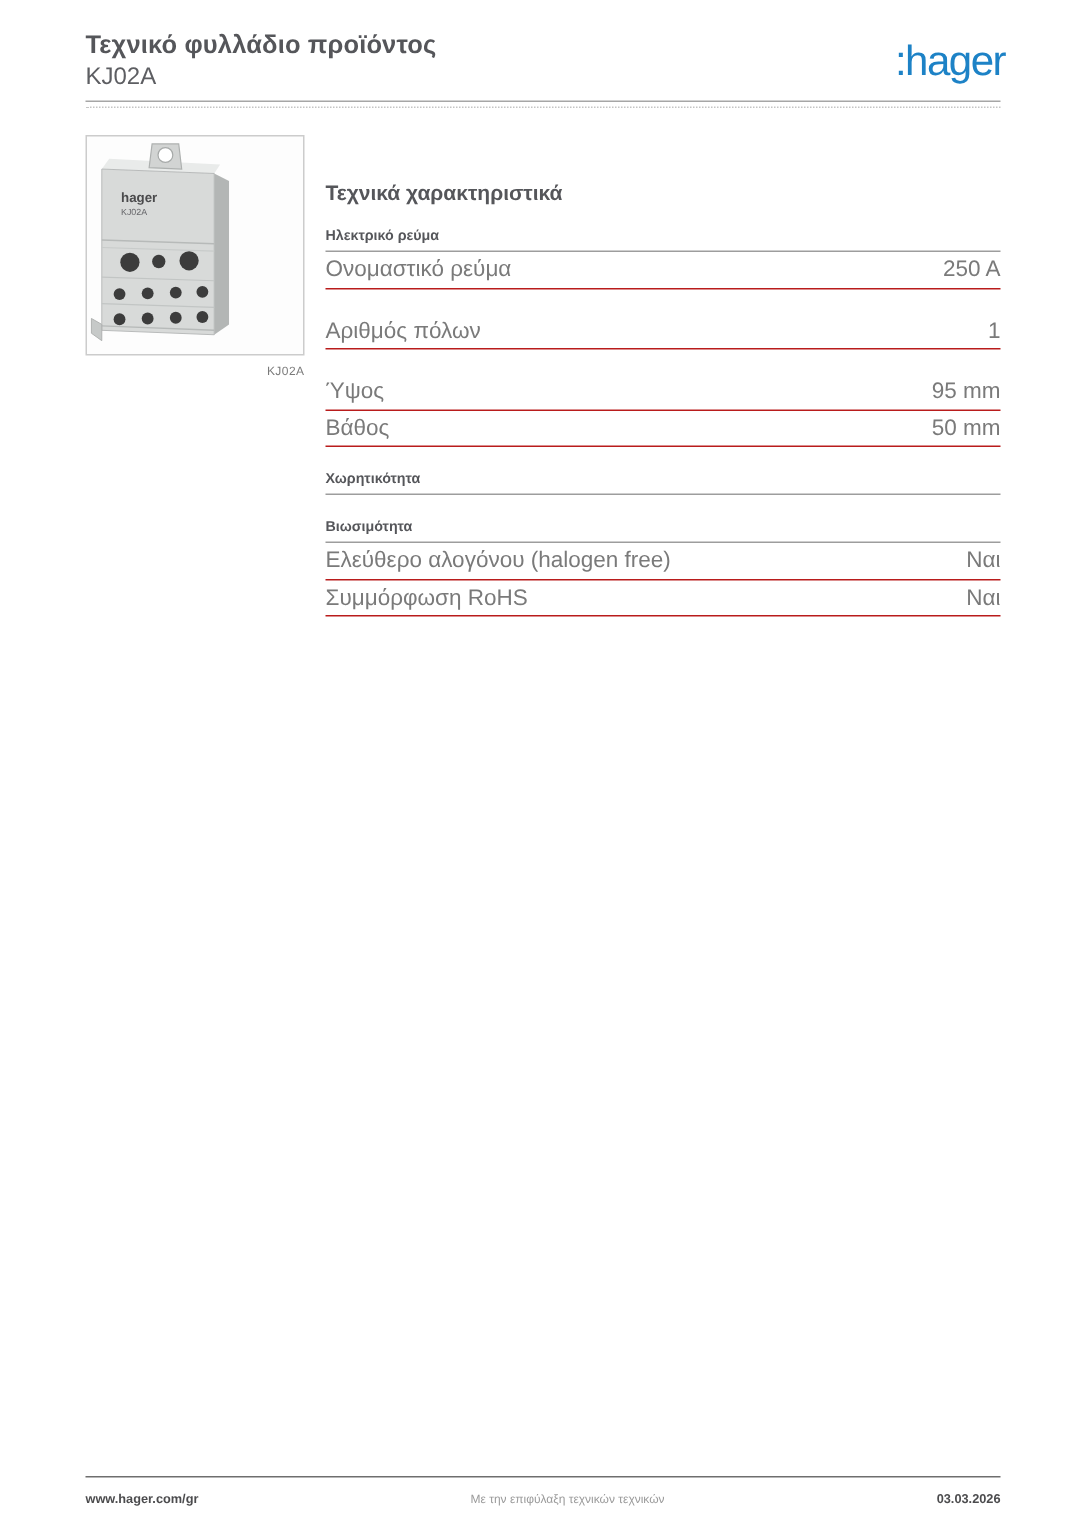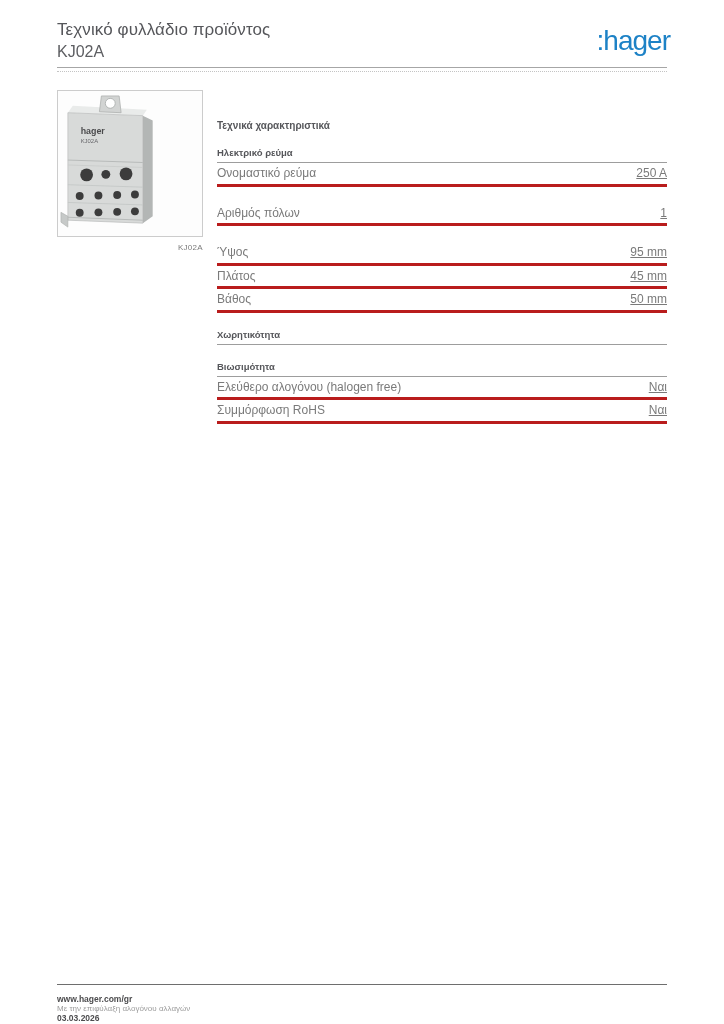--- a/index.html
+++ b/index.html
@@ -6,48 +6,48 @@
   html,body { background:#ffffff; }
   body { font-family:"Liberation Sans","DejaVu Sans",sans-serif; }
   .page {
     position:relative; width:724px; height:1024px; background:#ffffff;
     margin:0 auto; overflow:hidden;
   }
 
   
   .header { position:absolute; left:57px; right:54px; top:20px;
             display:flex; justify-content:space-between; align-items:flex-start; }
-  .doc-title { font-size:17px; font-weight:normal; color:#55565a; letter-spacing:.1px; }
+  .doc-title { font-size:17px; font-weight:bold; color:#55565a; letter-spacing:.1px; }
   .doc-subtitle { font-size:16px; color:#5d5e62; margin-top:3px; }
   .brand-logo { font-size:28px; font-weight:normal; color:#1d82c6; letter-spacing:-1px; margin-top:5px; }
   .header-rule  { position:absolute; left:57px; right:57px; top:67px; border-top:1px solid #a6a6a6; }
   .header-dots  { position:absolute; left:57px; right:57px; top:71px; border-top:1px dotted #c4c4c4; }
 
   
   .figure { position:absolute; left:57px; top:90px; width:146px;text-align:right; }
   .figure-box { width:146px; height:147px; border:1px solid #cccccc; background:#fdfdfd; }
   .figure-caption { font-size:8px; color:#7a7a7a; margin-top:6px; letter-spacing:.3px; }
 
   
   .content { position:absolute; left:217px; top:90px; width:450px; }
   .product-name { font-size:10px; font-weight:bold; color:#55565a; padding-top:3px; letter-spacing:.2px; }
-  .tech-title   { font-size:10px; font-weight:bold; color:#55565a; margin-top:30px; }
+  .tech-title   { font-size:14px; font-weight:bold; color:#55565a; margin-top:30px; }
   .section { margin-top:16px; }
   .section-title { font-size:9.5px; font-weight:bold; color:#55565a;
                    padding-bottom:4px; border-bottom:1px solid #9d9d9d; }
   .spec-row { display:flex; justify-content:space-between; align-items:baseline;
-              font-size:12px; color:#7a7a7a; padding:3px 0 3.5px;
-              border-bottom:3px solid #b91c1c; }
+              font-size:15px; color:#7a7a7a; padding:3px 0 3.5px;
+              border-bottom:1px solid #b91c1c; }
   .spec-label { text-align:left; }
-  .spec-value { text-align:left; white-space:nowrap;text-decoration:underline; }
+  .spec-value { text-align:left; white-space:nowrap; }
 
   
   .footer { position:absolute; left:57px; right:57px; top:984px;
             border-top:1px solid #6e6e6e; }
-  .footer-inner { display:flex; justify-content:space-between; align-items:baseline; padding-top:9px;flex-direction:column; }
+  .footer-inner { display:flex; justify-content:space-between; align-items:baseline; padding-top:9px; }
   .footer-url  { font-size:8.5px; font-weight:bold; color:#4c4c4e; }
   .footer-note { font-size:8px; color:#9b9b9b; }
   .footer-date { font-size:8.5px; font-weight:bold; color:#4c4c4e; }
 </style>
 </head>
 <body>
 
 <div class="page">
 
   <div class="header">
@@ -119,24 +119,20 @@
         <span class="spec-value">1</span>
       </div>
     </div>
 
     <div class="section">
       <div class="spec-row">
         <span class="spec-label">Ύψος</span>
         <span class="spec-value">95 mm</span>
       </div>
       <div class="spec-row">
-        <span class="spec-label">Πλάτος</span>
-        <span class="spec-value">45 mm</span>
-      </div>
-      <div class="spec-row">
         <span class="spec-label">Βάθος</span>
         <span class="spec-value">50 mm</span>
       </div>
     </div>
 
     <div class="section">
       <div class="section-title">Χωρητικότητα</div>
     </div>
 
     <div class="section">
@@ -148,18 +144,18 @@
       <div class="spec-row">
         <span class="spec-label">Συμμόρφωση RoHS</span>
         <span class="spec-value">Ναι</span>
       </div>
     </div>
   </div>
 
   <div class="footer">
     <div class="footer-inner">
       <span class="footer-url">www.hager.com/gr</span>
-      <span class="footer-note">Με την επιφύλαξη αλογόνου αλλαγών</span>
+      <span class="footer-note">Με την επιφύλαξη τεχνικών τεχνικών</span>
       <span class="footer-date">03.03.2026</span>
     </div>
   </div>
 
 </div>
 
 </body></html>

